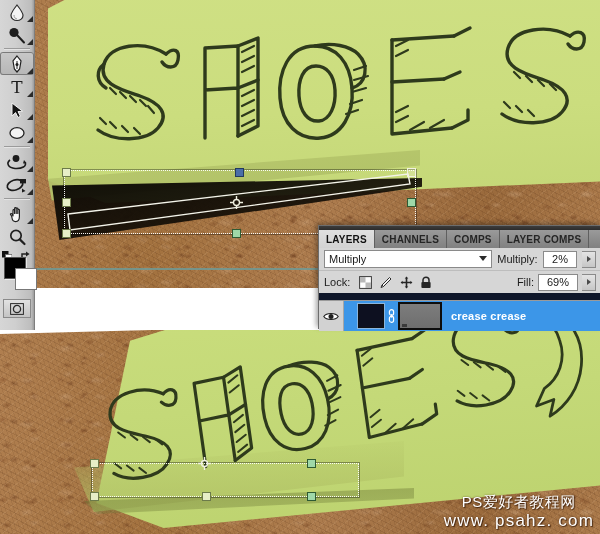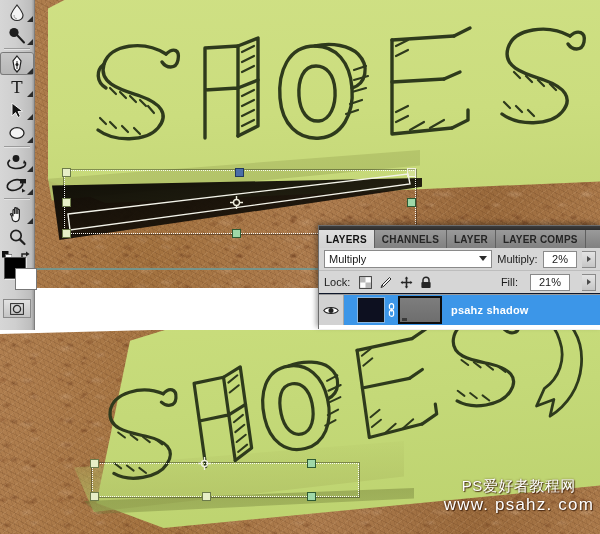--- a/index.html
+++ b/index.html
@@ -143,31 +143,31 @@
     clip-path:polygon(0% 40%, 100% 4%, 100% 52%, 6% 100%);
   }
   #botBannerDarkEdge{
     position:absolute;left:84px;top:170px;width:330px;height:26px;
     background:linear-gradient(178deg,rgba(120,132,60,.55),rgba(90,100,42,.25));
     clip-path:polygon(0% 50%, 100% 0%, 100% 40%, 4% 100%);
   }
 
   
   #wm{
-    position:absolute;right:6px;bottom:20px;text-align:center;z-index:20;
+    position:absolute;right:6px;bottom:4px;text-align:center;z-index:20;
     color:#ffffff;text-shadow:1px 1px 1px rgba(60,30,10,.85), 0 0 2px rgba(60,30,10,.7);
     line-height:1.12;pointer-events:none;
   }
   #wm .l1{font-size:15px;letter-spacing:.5px;}
   #wm .l2{font-size:17px;letter-spacing:1.2px;}
 
   
   #layers{
     position:absolute;left:318px;top:225px;width:282px;height:103px;z-index:40;
-    background:#ffffff;border-left:1px solid #6d6d6d;border-top:1px solid #6d6d6d;
+    background:#eab308;border-left:1px solid #6d6d6d;border-top:1px solid #6d6d6d;
     font-size:11px;color:#1a1a1a;
     box-shadow:-2px -2px 5px rgba(0,0,0,.35);
   }
   #lpTopStrip{height:4px;background:linear-gradient(180deg,#3c3c3c,#2c2c2c);}
   #lpTabs{
     display:flex;height:18px;align-items:stretch;
     background:linear-gradient(180deg,#8f8f8f,#777777);
   }
   .lpTab{
     display:flex;align-items:center;padding:0 7px;font-size:10px;font-weight:bold;
@@ -200,24 +200,24 @@
   .spin{
     width:13px;height:15px;background:linear-gradient(180deg,#e4e4e4,#c6c6c6);
     border:1px solid #8a8a8a;border-left:none;display:flex;align-items:center;justify-content:center;
   }
   .spin i{
     width:0;height:0;border-top:3px solid transparent;border-bottom:3px solid transparent;
     border-left:4px solid #4a4a4a;display:block;
   }
   #lpRowLock{
     display:flex;align-items:center;height:22px;padding:0 5px;gap:6px;
-    background:#d6d6d6;border-bottom:1px solid #0f172a;
+    background:#d6d6d6;border-bottom:7px solid #0f172a;
   }
   #lockIcons{display:flex;align-items:center;gap:7px;margin-left:3px;}
-  #lpRowLock .right{margin-left:auto;display:flex;align-items:center;gap:12px;justify-content:center;}
+  #lpRowLock .right{margin-left:auto;display:flex;align-items:center;gap:4px;justify-content:center;}
   #layerRow{
     display:flex;align-items:center;height:30px;background:#3c96e8;color:#fff;
     border-top:1px solid #9a9a9a;
   }
   #eyeCell{
     width:24px;height:30px;background:#d2d2d2;display:flex;align-items:center;justify-content:center;
     border-right:1px solid #a6a6a6;
   }
   #layerThumb{
     width:24px;height:22px;margin-left:14px;background:#0d1020;border:1px solid #111;
@@ -484,21 +484,21 @@
       </svg>
     </div>
   </div>
 
   <div id="layers">
     <div id="lpTopStrip"></div>
 
     <div id="lpTabs">
       <div class="lpTab active">LAYERS</div>
       <div class="lpTab">CHANNELS</div>
-      <div class="lpTab">LAYER</div>
+      <div class="lpTab">COMPS</div>
       <div class="lpTab">LAYER COMPS</div>
       <div class="lpTabFill"></div>
     </div>
 
     <div id="lpRowMode">
       <div id="blendSel">
         <span>Multiply</span>
         <span class="caret"></span>
       </div>
       <span class="lbl">Multiply:</span>
@@ -525,21 +525,21 @@
                    L10.4 7.3 L7.3 7.3 L7.3 10.4 L8.3 10.4 L6.5 12.4 L4.7 10.4 L5.7 10.4 L5.7 7.3
                    L2.6 7.3 L2.6 8.3 L0.6 6.5 L2.6 4.7 L2.6 5.7 L5.7 5.7 L5.7 2.6 L4.7 2.6 Z" fill="#262626"></path>
         </svg>
         <svg width="12" height="13" viewBox="0 0 12 13">
           <path d="M3 6 L3 4 C3 2.3, 4.3 1.2, 6 1.2 C7.7 1.2, 9 2.3, 9 4 L9 6" fill="none" stroke="#242424" stroke-width="1.5"></path>
           <rect x="1.4" y="6" width="9.2" height="6" rx="1" fill="#242424"></rect>
         </svg>
       </div>
       <div class="right">
         <span class="lbl">Fill:</span>
-        <div class="numBox" style="width:38px;">21%</div>
+        <div class="numBox" style="width:38px;">69%</div>
         <div class="spin">
             <i></i>
           </div>
       </div>
     </div>
 
     <div id="layerRow">
       <div id="eyeCell">
         <svg width="16" height="11" viewBox="0 0 16 11">
           <path d="M0.8 5.5 C3.5 1.5, 12.5 1.5, 15.2 5.5 C12.5 9.5, 3.5 9.5, 0.8 5.5 Z" fill="#fff" stroke="#1f1f1f" stroke-width="1.1"></path>
@@ -548,17 +548,17 @@
       </div>
       <div id="layerThumb"></div>
       <div id="linkIcon">
         <svg width="9" height="14" viewBox="0 0 9 14">
           <rect x="2.4" y="0.7" width="4.2" height="5.6" rx="2.1" fill="none" stroke="#ffffff" stroke-width="1.2"></rect>
           <rect x="2.4" y="7.2" width="4.2" height="6.1" rx="2.1" fill="none" stroke="#ffffff" stroke-width="1.2"></rect>
           <path d="M4.5 5.2 L4.5 8.6" stroke="#ffffff" stroke-width="1.2"></path>
         </svg>
       </div>
       <div id="maskThumb"></div>
-      <span id="layerName">psahz shadow</span>
+      <span id="layerName">crease crease</span>
     </div>
   </div>
 
 </div>
 
 </body></html>

